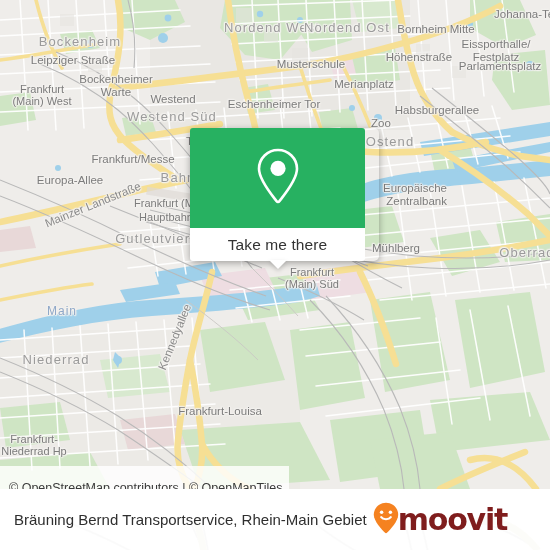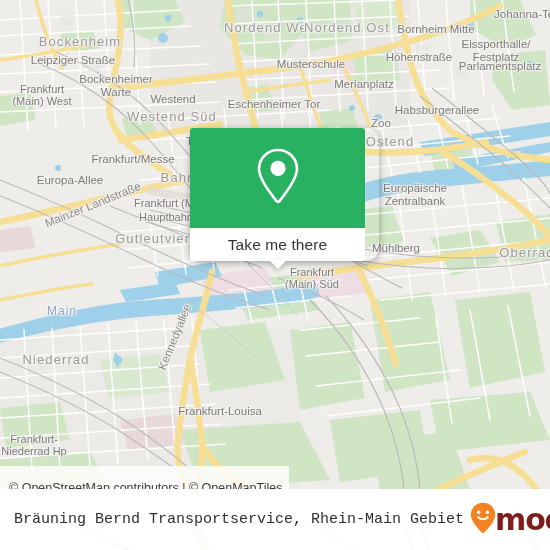--- a/index.html
+++ b/index.html
@@ -52,21 +52,21 @@
   .lbl-water     { font-size: 12px; color: #8fa8c8; font-style: normal; letter-spacing:1px;}
   .lbl-road      { font-size: 11.5px; color: #8a8a8a; }
 
   
   .card {
     position: absolute;
     left: 190px;
     top: 128px;
     width: 189px;
     height: 133px;
-    border-radius: 13px;
+    border-radius: 5px;
     box-shadow: 0 2px 7px rgba(0,0,0,0.33);
     overflow: visible;
   }
   .card-top {
     position: absolute;
     left: 0; top: 0;
     width: 175px;
     height: 100px;
     background: #27b161;
     border-radius: 3px 3px 0 0;
@@ -138,21 +138,21 @@
     left: 0; top: 0;
     width: 550px; height: 61px;
     display: flex;
     align-items: center;
     padding-left: 14px;
     box-sizing: border-box;
   }
   .footer-title {
     font-size: 15px;
     color: #2f2f2f;
-    font-family: Liberation Mono, monospace;
+    font-family: Liberation Sans, sans-serif;
     white-space: pre;
   }
   .moovit-logo {
     display: flex;
     align-items: center;
     margin-left: 6px;
   }
   .moovit-word {
     font-size: 30px;
     font-weight: bold;
@@ -460,21 +460,21 @@
         <div class="map-label lbl-poi" style="left: 437px; top: 110px;">Habsburgerallee</div>
         <div class="map-label lbl-poi" style="left: 381px; top: 123px;">Zoo</div>
         <div class="map-label lbl-district" style="left: 390px; top: 142px;">Ostend</div>
         <div class="map-label lbl-poi" style="left: 133px; top: 159px;">Frankfurt/Messe</div>
         <div class="map-label lbl-poi" style="left: 70px; top: 180px;">Europa-Allee</div>
         <div class="map-label lbl-district" style="left: 178px; top: 178px;">Bahn</div>
         <div class="map-label lbl-poi" style="left: 192px; top: 141px;">Ta</div>
         <div class="map-label lbl-station" style="left: 164px; top: 203px;">Frankfurt (M</div>
         <div class="map-label lbl-station" style="left: 166px; top: 217px;">Hauptbahn</div>
         <div class="map-label lbl-district" style="left: 155px; top: 239px;">Gutleutviert</div>
-        <div class="map-label lbl-poi" style="left: 415px; top: 195px;">Europäische
+        <div class="map-label lbl-poi" style="left: 415px; top: 195px; text-align: right;">Europäische
 Zentralbank</div>
         <div class="map-label lbl-poi" style="left: 396px; top: 248px;">Mühlberg</div>
         <div class="map-label lbl-district" style="left: 527px; top: 253px;">Oberrad</div>
         <div class="map-label lbl-station" style="left: 312px; top: 278px;">Frankfurt
 (Main) Süd</div>
         <div class="map-label lbl-water" style="left: 62px; top: 312px;">Main</div>
         <div class="map-label lbl-district" style="left: 56px; top: 360px;">Niederrad</div>
         <div class="map-label lbl-poi" style="left: 220px; top: 411px;">Frankfurt-Louisa</div>
         <div class="map-label lbl-station" style="left: 34px; top: 445px; text-align: center;">Frankfurt-
 Niederrad Hp</div>

